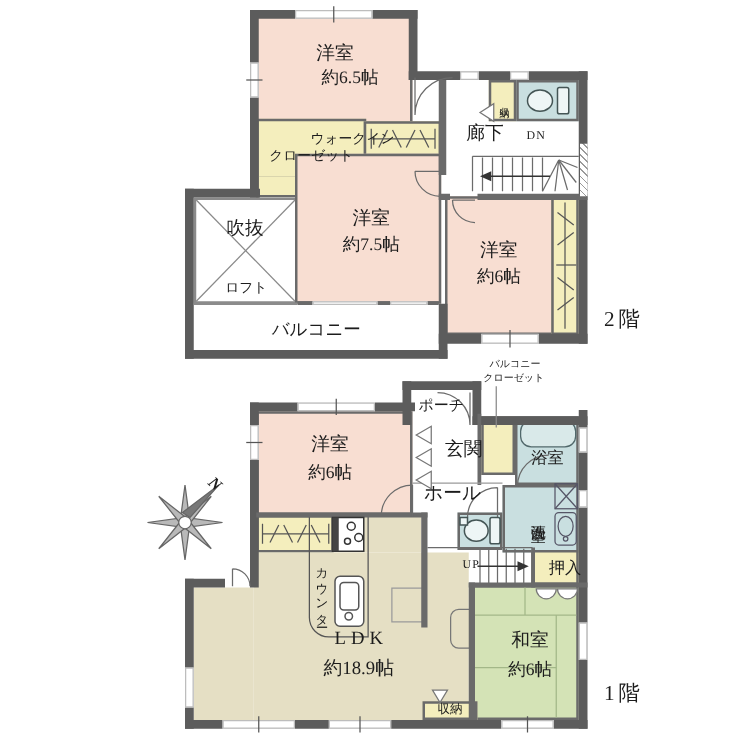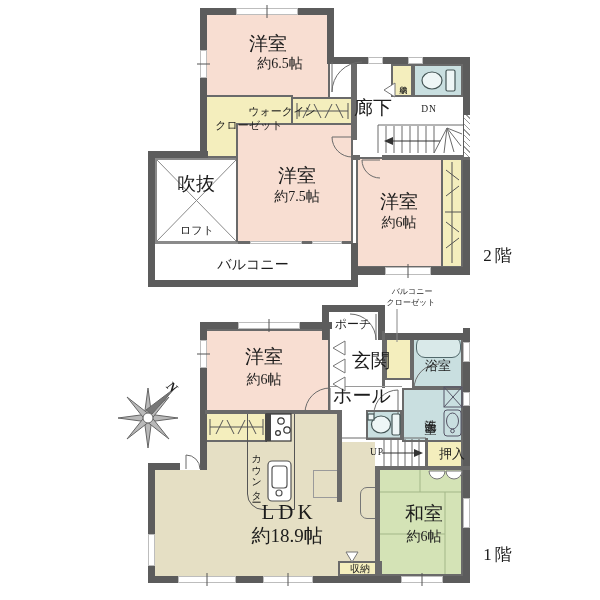--- a/index.html
+++ b/index.html
@@ -7,25 +7,25 @@
         font-family:"Liberation Serif","DejaVu Serif",serif;color:#1c1c1c;}
   .w{position:absolute;background:#5c5c5c;}
   .iw{position:absolute;background:#6a6a6a;}
   .win{position:absolute;background:#ffffff;box-shadow:inset 0 0 0 1px #bdbdbd;}
   .r{position:absolute;box-sizing:border-box;border:2px solid #6a6a6a;}
   .f{position:absolute;}
   .t{position:absolute;transform:translate(-50%,-50%);white-space:nowrap;line-height:1.05;}
   .vt{position:absolute;writing-mode:vertical-rl;text-orientation:upright;transform:translate(-50%,-50%);letter-spacing:1px;}
   .hatch{position:absolute;background:repeating-linear-gradient(45deg,#ffffff 0 3px,#9a9a9a 3px 4px);}
   svg.overlay{position:absolute;left:0;top:0;pointer-events:none;}
-  .s15{font-size:19px;text-align:center;} .s14{font-size:14px;} .s13{font-size:13px;}
+  .s15{font-size:15px;text-align:center;} .s14{font-size:14px;} .s13{font-size:13px;}
   .s12{font-size:12px;} .s11{font-size:11px;} .s10{font-size:10px;}
   .s9{font-size:9.5px;} .s8{font-size:8px;}
   .flo{font-size:17px;letter-spacing:3px;}
-  .ldk{font-size:21px;letter-spacing:4px;}
+  .ldk{font-size:15px;letter-spacing:4px;}
 </style>
 </head>
 <body>
 
 <div id="plan">
 
   <div class="r" style="left:203px;top:11px;width:127px;height:88px;background:#f8ded2;"></div>
   <div class="r" style="left:205px;top:95px;width:88px;height:48px;background:#f4eebd;"></div>
   <div class="r" style="left:205px;top:141px;width:33px;height:17px;background:#f4eebd;border-top:none;"></div>
   <div class="r" style="left:291px;top:97px;width:62px;height:28px;background:#f4eebd;"></div>
@@ -258,21 +258,21 @@
         <line x1="207" y1="573" x2="207" y2="586"></line>
       <line x1="288" y1="573" x2="288" y2="586"></line>
         <line x1="422" y1="573" x2="422" y2="586"></line>
     </g>
   </svg>
 
   <div class="t s15" style="left:268px;top:44px;">洋室</div>
   <div class="t s14" style="left:268px;top:64px;margin-left:12px;">約6.5帖</div>
   <div class="t s11" style="left:249px;top:112px;margin-left:33px;">ウォークイン</div>
   <div class="t s11" style="left:249px;top:126px;">クローゼット</div>
-  <div class="t s15" style="left:373px;top:108px;">廊下</div>
+  <div class="t s15" style="left:388px;top:108px;">廊下</div>
   <div class="t s9" style="left:429px;top:110px;letter-spacing:1px;">DN</div>
   <div class="vt s8" style="left:402px;top:80px;">収納</div>
   <div class="t s15" style="left:196px;top:184px;">吹抜</div>
   <div class="t s11" style="left:197px;top:231px;">ロフト</div>
   <div class="t s15" style="left:297px;top:176px;">洋室</div>
   <div class="t s14" style="left:297px;top:197px;">約7.5帖</div>
   <div class="t s15" style="left:399px;top:202px;">洋室</div>
   <div class="t s14" style="left:399px;top:223px;">約6帖</div>
   <div class="t s14" style="left:253px;top:265px;">バルコニー</div>
   <div class="t flo" style="left:499px;top:256px;">2階</div>

